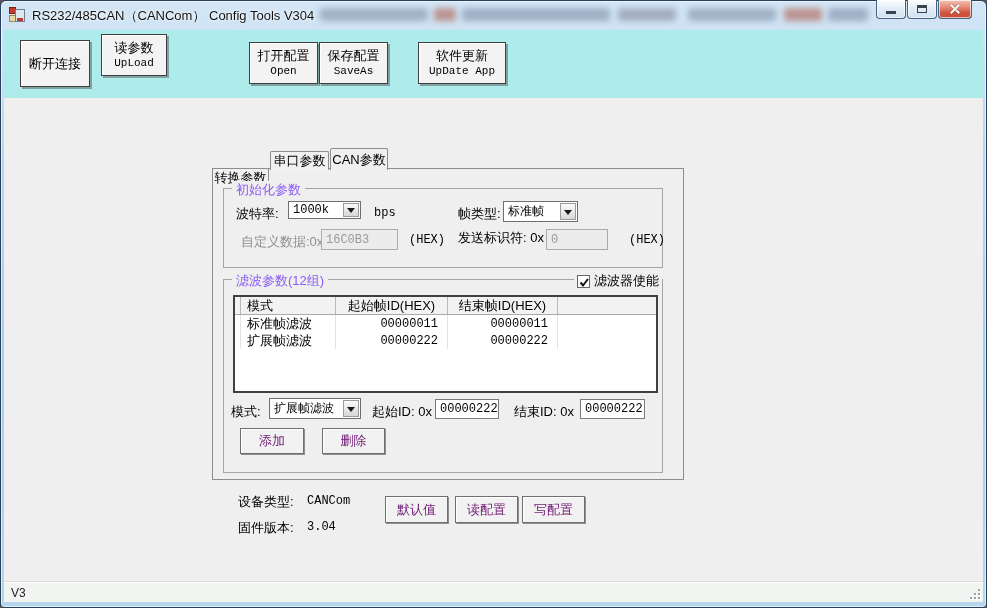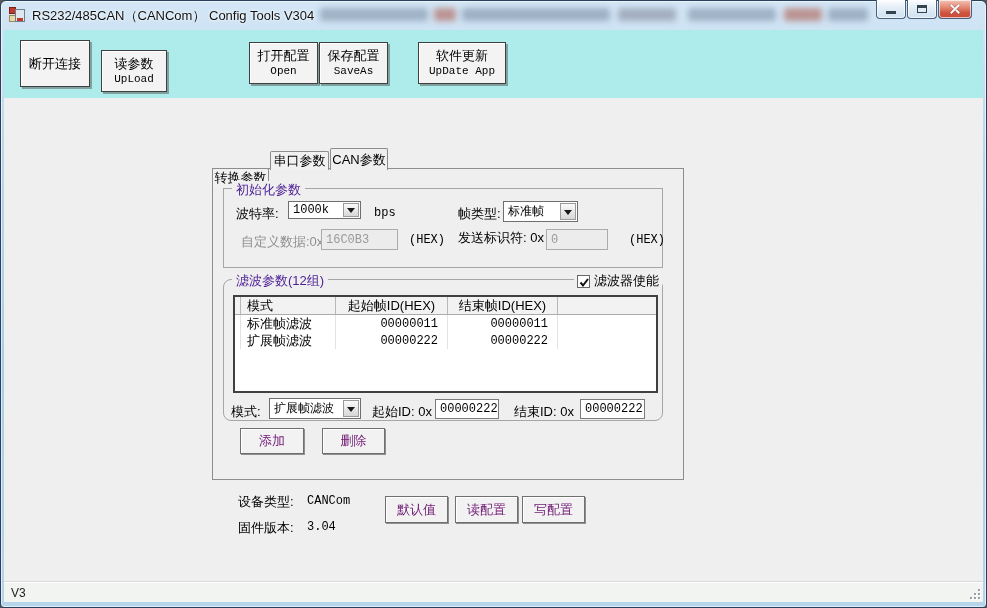--- a/index.html
+++ b/index.html
@@ -52,21 +52,21 @@
   
   .tab { position:absolute; height:19px; background:#f1f1f1; border:1px solid #8d8d8d; border-bottom:none;
          border-radius:2px 2px 0 0; display:flex; align-items:center; justify-content:center;
          font-size:13px; color:#000; z-index:2; cursor:default; }
   .tab.active { background:#efefef; z-index:4; }
   .tab-panel { position:absolute; left:208px; top:70px; width:472px; height:312px;
                border:1px solid #8d8d8d; background:#efefef; z-index:1; }
 
   
   .groupbox { position:absolute; border:1px solid #a6a6a6; }
-  .group-label { position:absolute; top:-8px; left:8px; background:#efefef; padding:0 4px; font-size:13px; color:#4c1d95; white-space:nowrap; }
+  .group-label { position:absolute; top:-8px; left:8px; background:#efefef; padding:0 4px; font-size:13px; color:#8b5cf6; white-space:nowrap; }
 
   .lbl { position:absolute; font-size:13px; color:#000; white-space:nowrap; }
   .lbl.dis { color:#8f8f8f; }
   .mono { font-family:"Liberation Mono","DejaVu Sans Mono",monospace; font-size:12px; }
 
   
   .input-box { position:absolute; background:#fff; border:1px solid #7b7b7b; display:flex; align-items:center;
                padding:0 4px; font-family:"Liberation Mono","DejaVu Sans Mono",monospace; font-size:12px; color:#000; }
   .input-box.disabled { background:#ececec; border-color:#ababab; color:#9a9a9a; }
   .combo { position:absolute; background:#fff; border:1px solid #6f6f6f; display:flex; align-items:center;
@@ -139,21 +139,21 @@
       <div class="glyph-x"></div>
     </div>
   </div>
 
   <div class="client">
 
     <div class="toolbar">
       <div class="tb-btn" style="left:16px; top:10px; width:70px; height:47px;">
         <span class="l1">断开连接</span>
       </div>
-      <div class="tb-btn" style="left:97px; top:20px; width:66px; height:42px;">
+      <div class="tb-btn" style="left:97px; top:4px; width:66px; height:42px;">
         <span class="l1">读参数</span>
         <span class="l2">UpLoad</span>
       </div>
       <div class="tb-btn" style="left:245px; top:12px; width:69px; height:42px;">
         <span class="l1">打开配置</span>
         <span class="l2">Open</span>
       </div>
       <div class="tb-btn" style="left:315px; top:12px; width:69px; height:42px;">
         <span class="l1">保存配置</span>
         <span class="l2">SaveAs</span>
@@ -203,21 +203,21 @@
         </div>
         <span class="lbl mono" style="left:185px; top:44px;">(HEX)</span>
 
         <span class="lbl" style="left:234px; top:40px;">发送标识符: 0x</span>
         <div class="input-box disabled" style="left:322px; top:40px; width:62px; height:21px;">
           <span>0</span>
         </div>
         <span class="lbl mono" style="left:405px; top:44px;">(HEX)</span>
       </div>
 
-      <div class="groupbox" style="left:219px; top:181px; width:440px; height:142px; z-index:5;border-radius:8px;">
+      <div class="groupbox" style="left:219px; top:181px; width:440px; height:194px; z-index:5;">
         <span class="group-label">滤波参数(12组)</span>
 
         <div class="check-wrap" style="left:350px; top:-8px;">
           <div class="checkbox">
             <svg width="13" height="13" viewBox="0 0 13 13">
                 <polyline points="2.5,6.5 5,9.5 10,3" fill="none" stroke="#111" stroke-width="2"></polyline>
               </svg>
           </div>
           <span class="lbl" style="position:static;">滤波器使能</span>
         </div>

